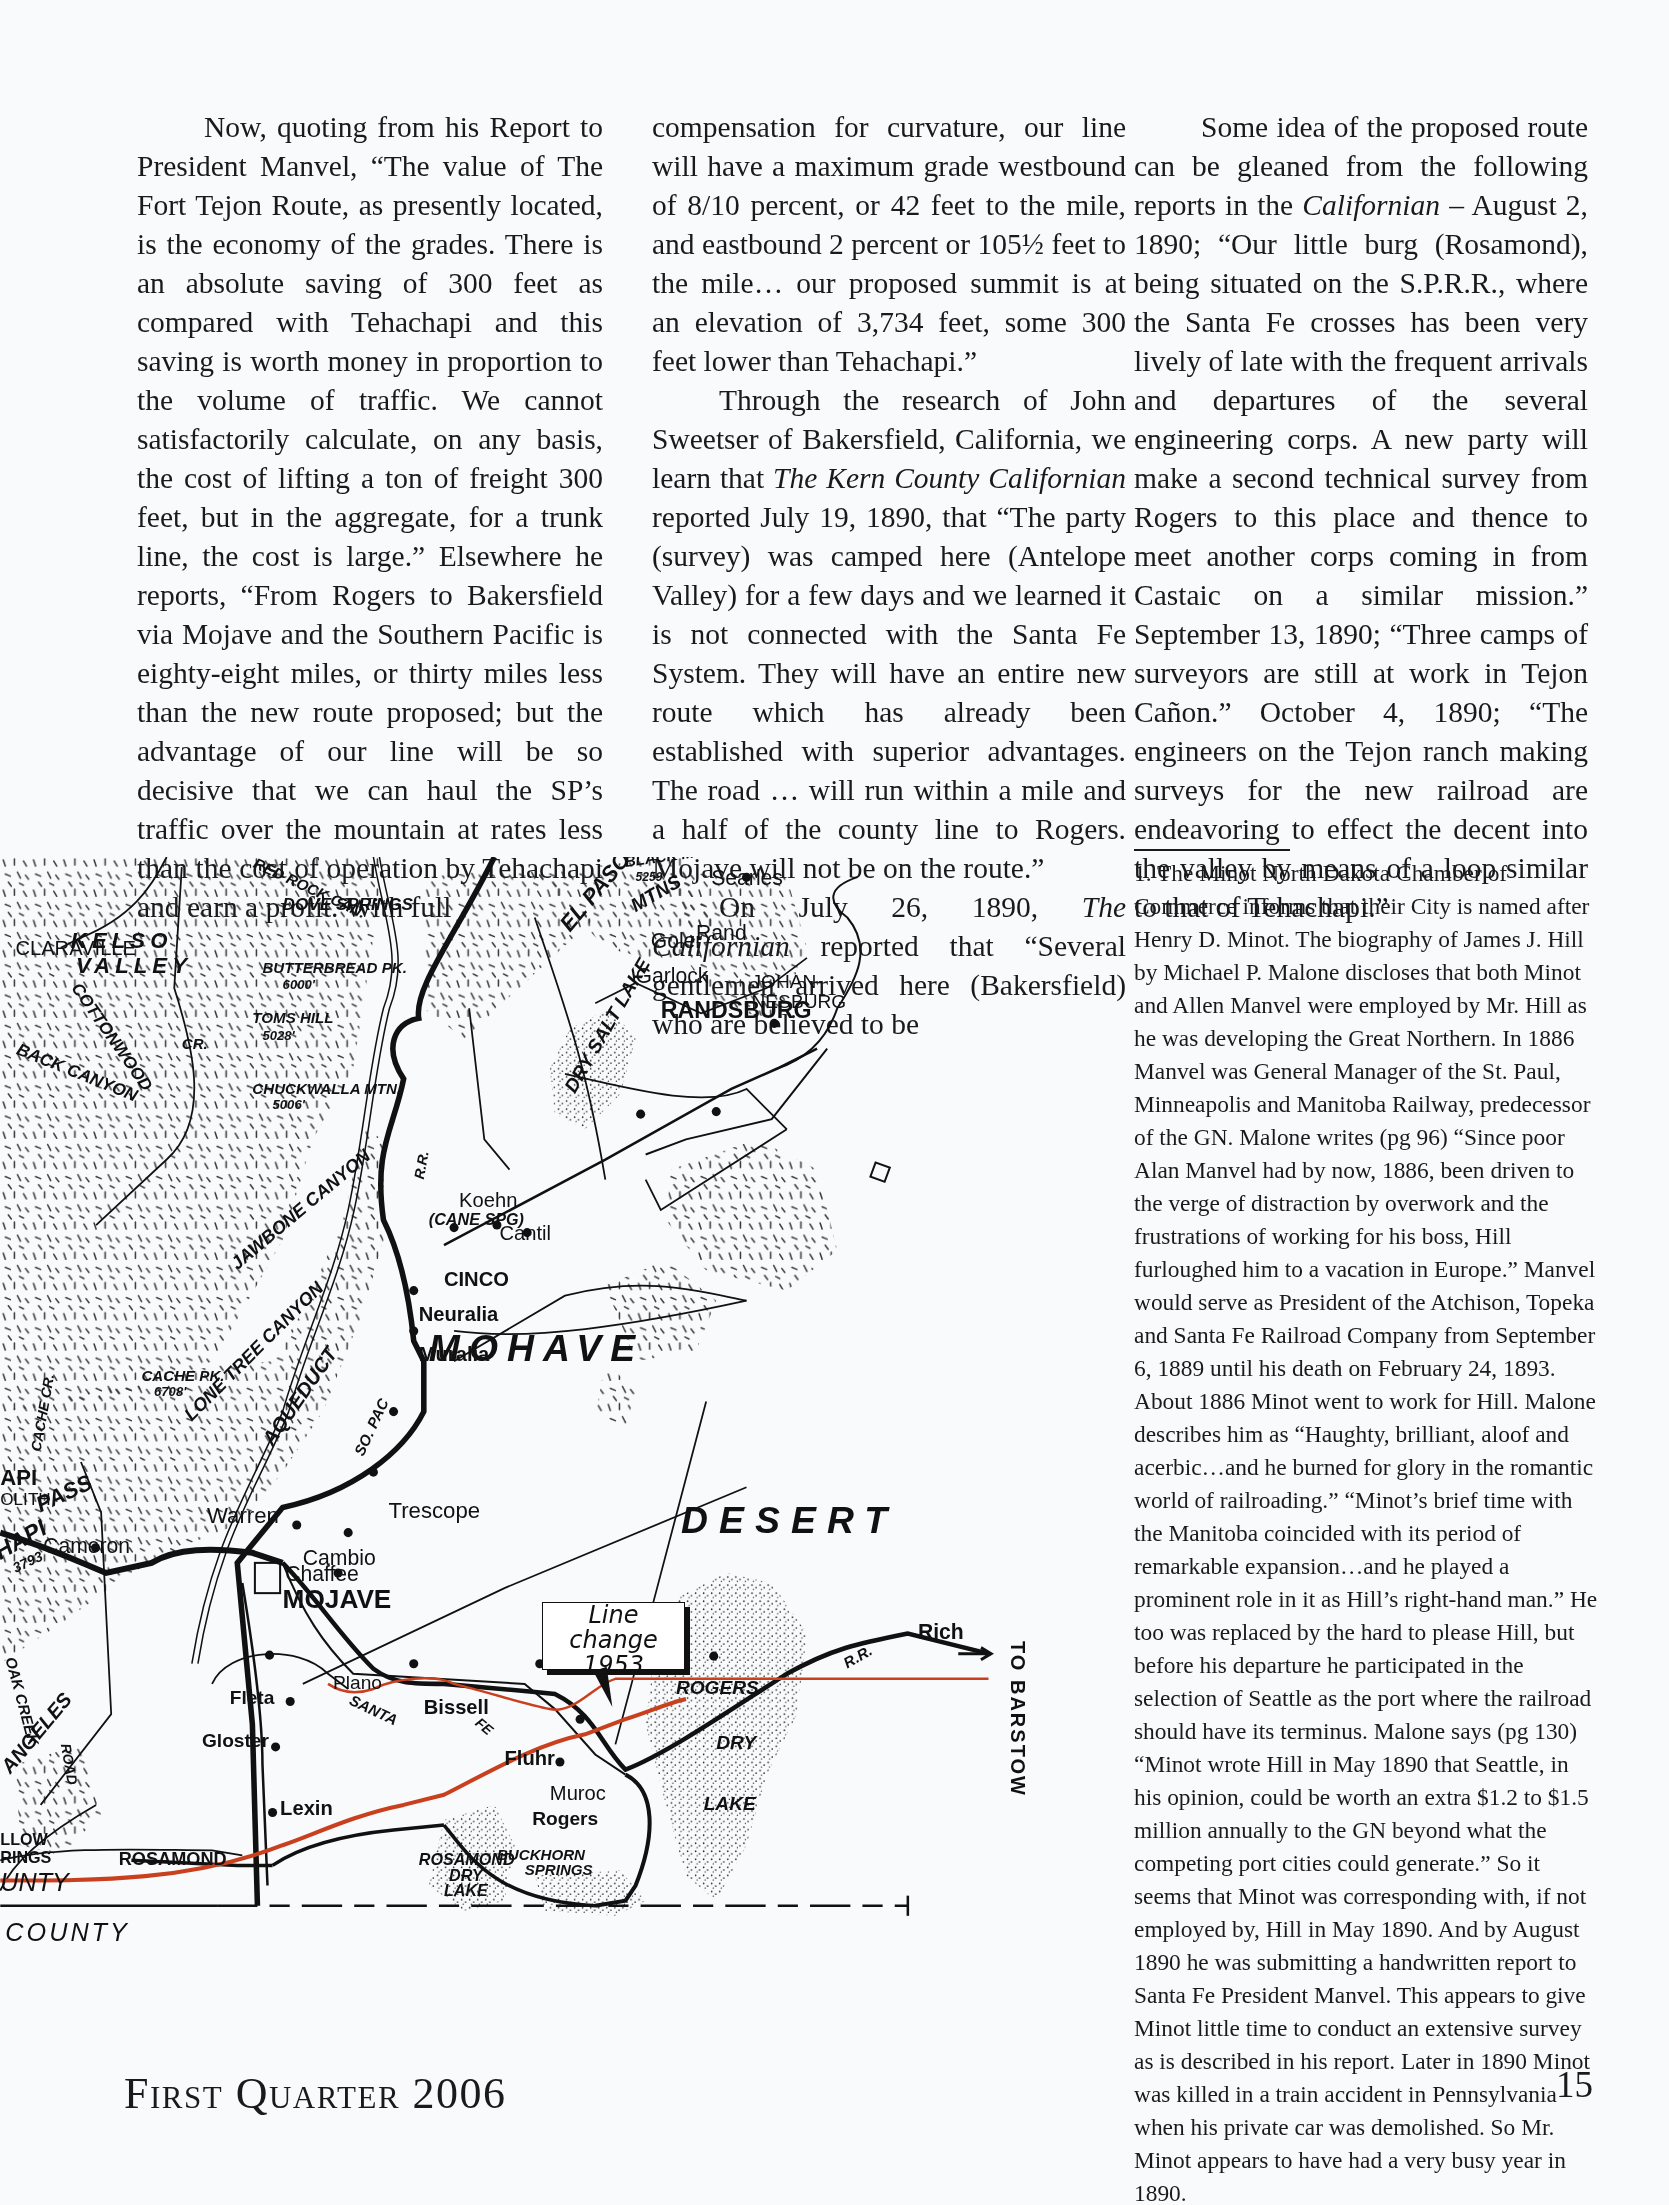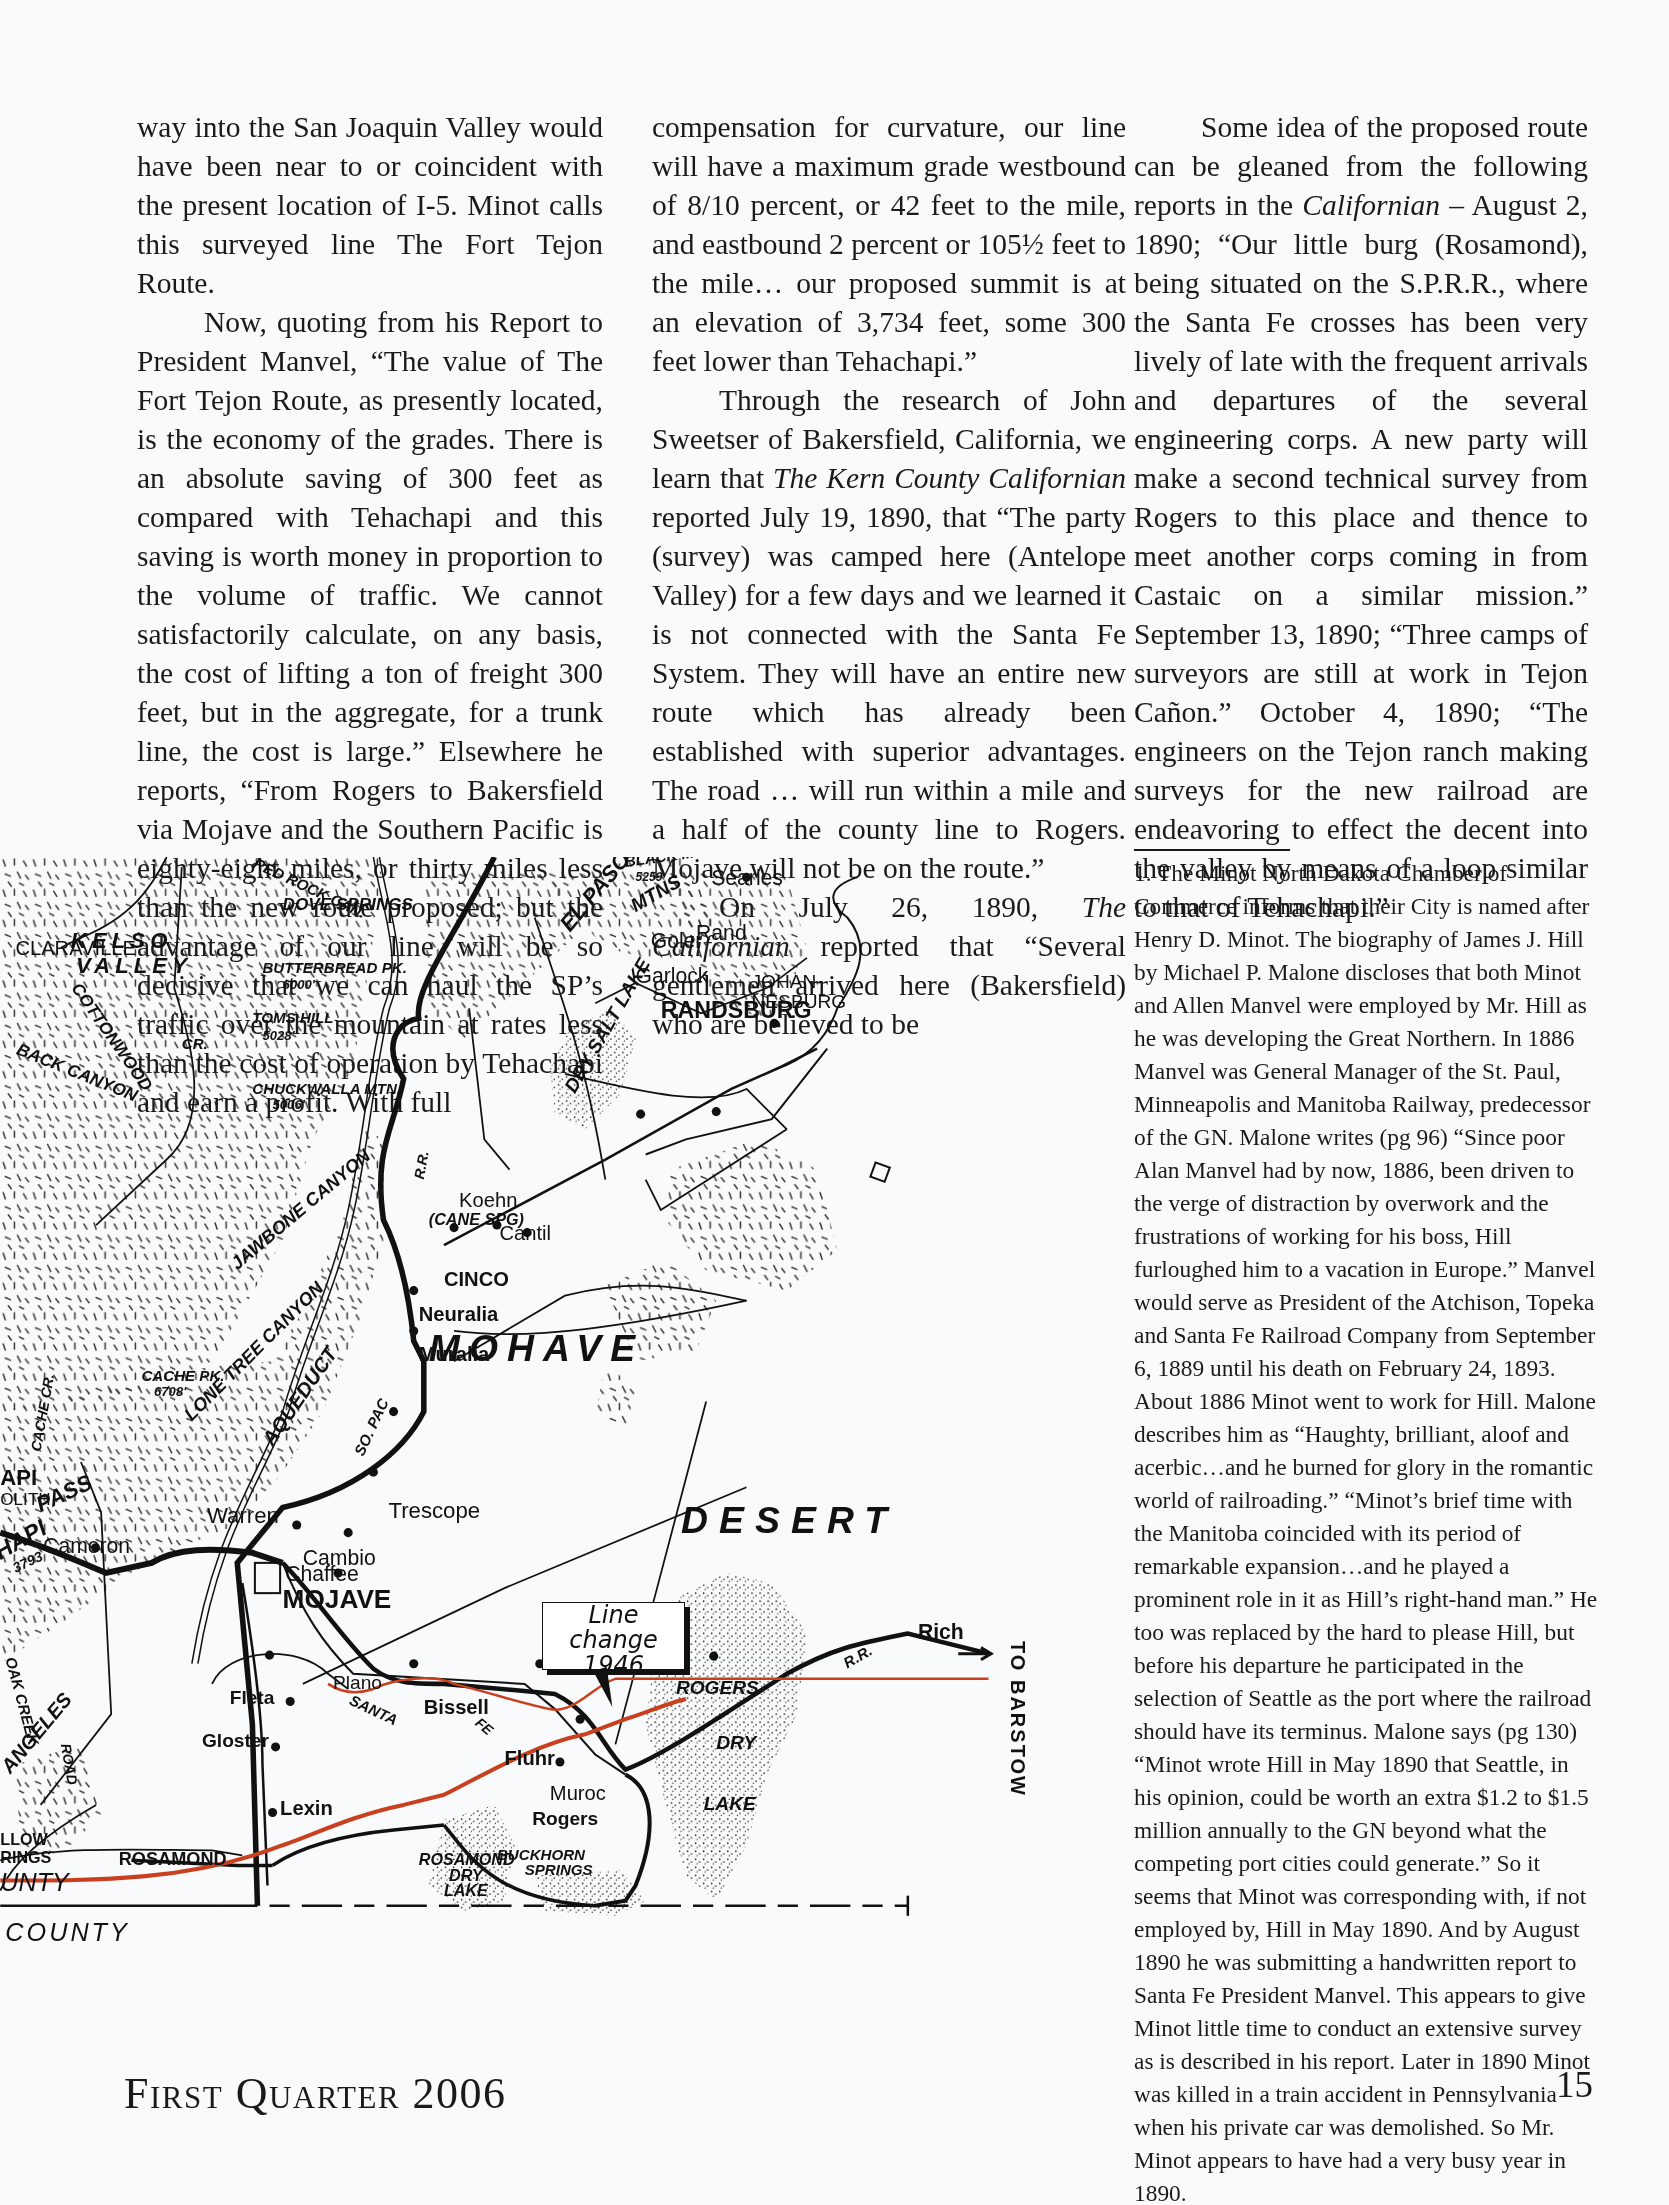--- a/index.html
+++ b/index.html
@@ -55,21 +55,20 @@
     position:absolute; left:1006px; top:1641px;
     writing-mode:vertical-rl; font-family:"Liberation Sans",sans-serif;
     font-weight:bold; font-size:20px; letter-spacing:2px; color:#111;
   }
 </style>
 </head>
 <body>
 
 <div id="col1" class="col">
   <div class="col-inner">
-    <p>way into the San Joaquin Valley would have been near to or coincident with the present location of I-5. Minot calls this surveyed line The Fort Tejon Route.</p>
     <p class="ind">Now, quoting from his Report to President Manvel, “The value of The Fort Tejon Route, as presently located, is the economy of the grades. There is an absolute saving of 300 feet as compared with Tehachapi and this saving is worth money in proportion to the volume of traffic. We cannot satisfactorily calculate, on any basis, the cost of lifting a ton of freight 300 feet, but in the aggregate, for a trunk line, the cost is large.” Elsewhere he reports, “From Rogers to Bakersfield via Mojave and the Southern Pacific is eighty-eight miles, or thirty miles less than the new route proposed; but the advantage of our line will be so decisive that we can haul the SP’s traffic over the mountain at rates less than the cost of operation by Tehachapi and earn a profit. With full</p>
   </div>
 </div>
 
 <div id="col2" class="col">
   <div class="col-inner">
     <p>compensation for curvature, our line will have a maximum grade westbound of 8/10 percent, or 42 feet to the mile, and eastbound 2 percent or 105½ feet to the mile… our proposed summit is at an elevation of 3,734 feet, some 300 feet lower than Tehachapi.”</p>
     <p class="ind"><span>Through the research of John Sweetser of Bakersfield, California, we learn that </span><em>The Kern County Californian</em><span> reported July 19, 1890, that “The party (survey) was camped here (Antelope Valley) for a few days and we learned it is not connected with the Santa Fe System. They will have an entire new route which has already been established with superior advantages. The road … will run within a mile and a half of the county line to Rogers. Mojave will not be on the route.”</span></p>
     <p class="ind"><span>On July 26, 1890, </span><em>The Californian</em><span> reported that “Several gentlemen arrived here (Bakersfield) who are believed to be</span></p>
   </div>
@@ -297,20 +296,20 @@
       <text x="1240" y="20" transform="rotate(-8 1240 20)">BLACK MTN</text>
       <text x="1260" y="48" font-size="24">5259</text>
     </g>
 
     <path d="M1900,1580 L1960,1580 M1945,1568 L1965,1580 L1945,1592" stroke="#111" stroke-width="6" fill="none"></path>
   </svg>
 </div>
 
 <div id="callout">
   <span>Line change</span>
-  <span>1946</span>
+  <span>1953</span>
 </div>
 <div id="callout-tail"></div>
 <div id="to-barstow">TO BARSTOW</div>
 
 <div id="footer-left">First Quarter 2006</div>
 <div id="footer-right">15</div>
 
 
 </body></html>

